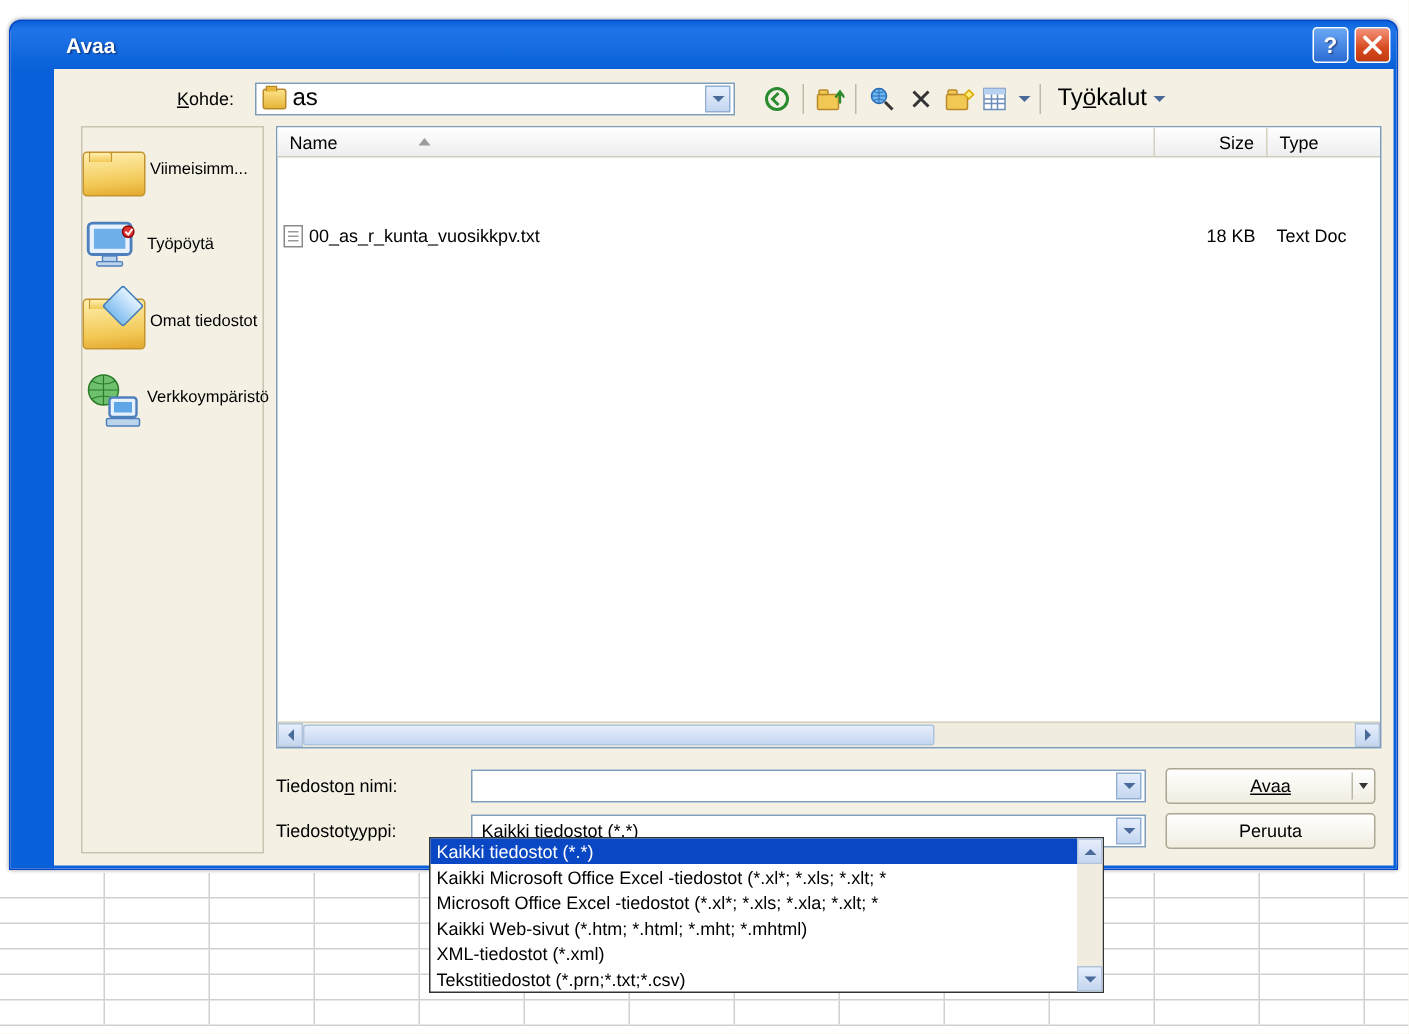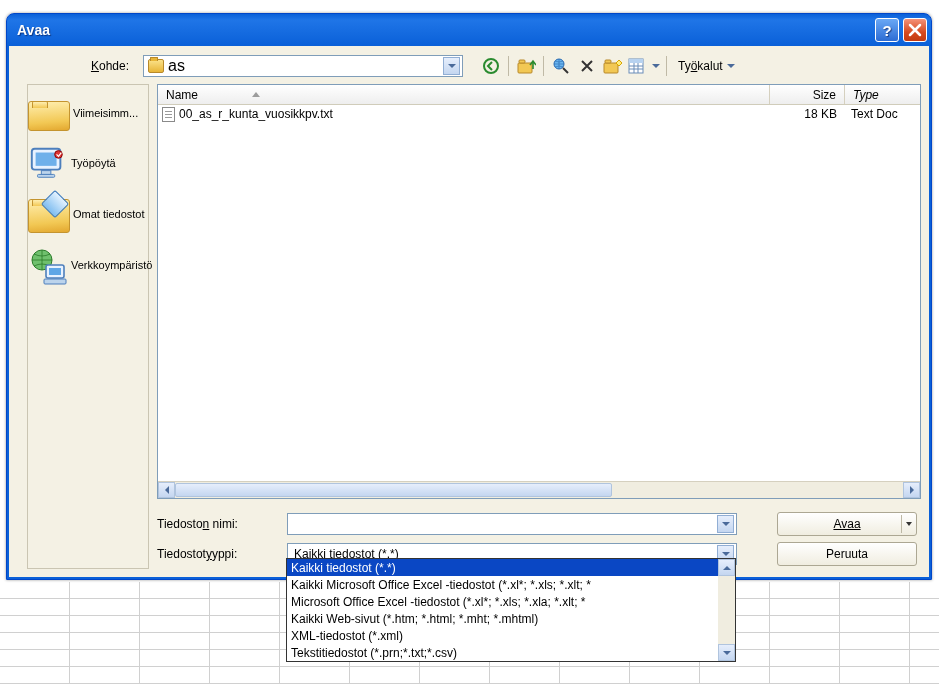--- a/index.html
+++ b/index.html
@@ -39,20 +39,21 @@
     left: 6px;
     top: 13px;
     width: 926px;
     height: 567px;
     border: 1px solid #0046c8;
     background: linear-gradient(#0a60d8,#1f75e7 6px,#0a60d8 32px,#0a60d8);
     border-radius: 8px 8px 0 0;
     box-shadow: 0 0 3px rgba(0,0,0,.4);
     display: flex;
     flex-direction: column;
+    padding-left: 27px;
   }
   .titlebar {
     height: 32px;
     display: flex;
     align-items: center;
     padding: 0 4px 0 10px;
     color: #fff;
     font-weight: bold;
     font-size: 14px;
     text-shadow: 1px 1px 1px rgba(0,0,40,.5);
@@ -154,21 +155,21 @@
     cursor: pointer;
     border: 1px solid transparent;
     border-radius: 3px;
   }
   .tool-sep {
     width:1px; height:20px;
     background:#c0baa6;
     margin: 0 3px;
   }
   .tools-label {
-    font-size: 12px;
+    font-size: 16px;
     padding: 0 2px 0 6px;
     cursor: pointer;
     display: flex; align-items: center; gap:4px;
   }
   .tools-label u { text-decoration: underline; }
 
   .main {
     flex: 1;
     display: flex;
     padding: 2px 8px 8px 18px;
@@ -275,21 +276,21 @@
   .col-name { flex:1; }
   .col-size { width: 75px; justify-content:flex-end; }
   .col-type { width: 75px; }
   .sort-ind {
     margin-left: 6px;
     width:0; height:0;
     border-left:4px solid transparent;
     border-right:4px solid transparent;
     border-bottom:5px solid #9c9c9c;
   }
-  .file-rows { flex:1; overflow:hidden; }
+  .file-rows { flex:1; overflow:hidden;margin-top:43px; }
   .file-row {
     height: 18px;
     display: flex;
     align-items: center;
     font-size: 12px;
   }
   .file-row .col-name {
     display:flex; align-items:center; gap:4px;
     padding-left: 4px;
   }
@@ -644,21 +645,21 @@
       <div class="right-area">
         <div class="file-list">
           <div class="file-header">
             <div class="col col-name">
               <span>Name</span>
               <span class="sort-ind"></span>
             </div>
             <div class="col col-size">
                 <span>Size</span>
               </div>
-            <div class="col col-type" style="border-right:none;font-style:italic;">
+            <div class="col col-type" style="border-right:none;">
                 <span>Type</span>
               </div>
           </div>
           <div class="file-rows">
             <div class="file-row">
               <div class="col col-name">
                 <span class="doc-icon"></span>
                 <span>00_as_r_kunta_vuosikkpv.txt</span>
               </div>
               <div class="col col-size">18 KB</div>

